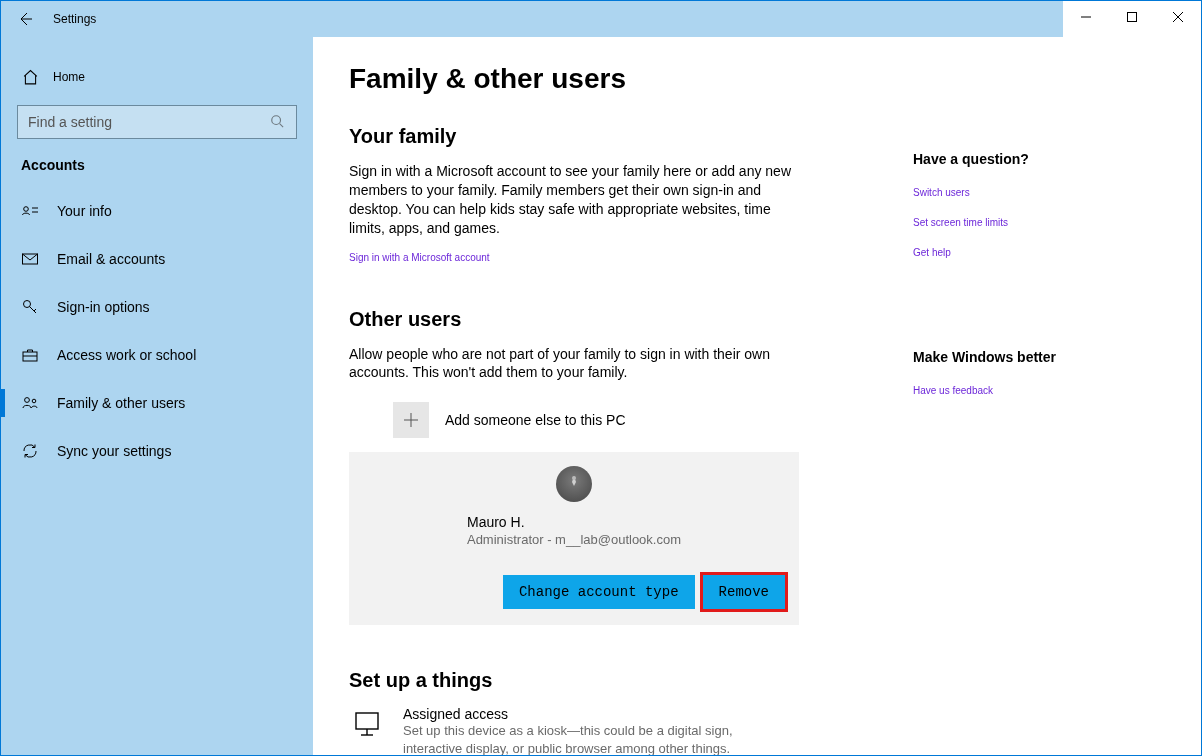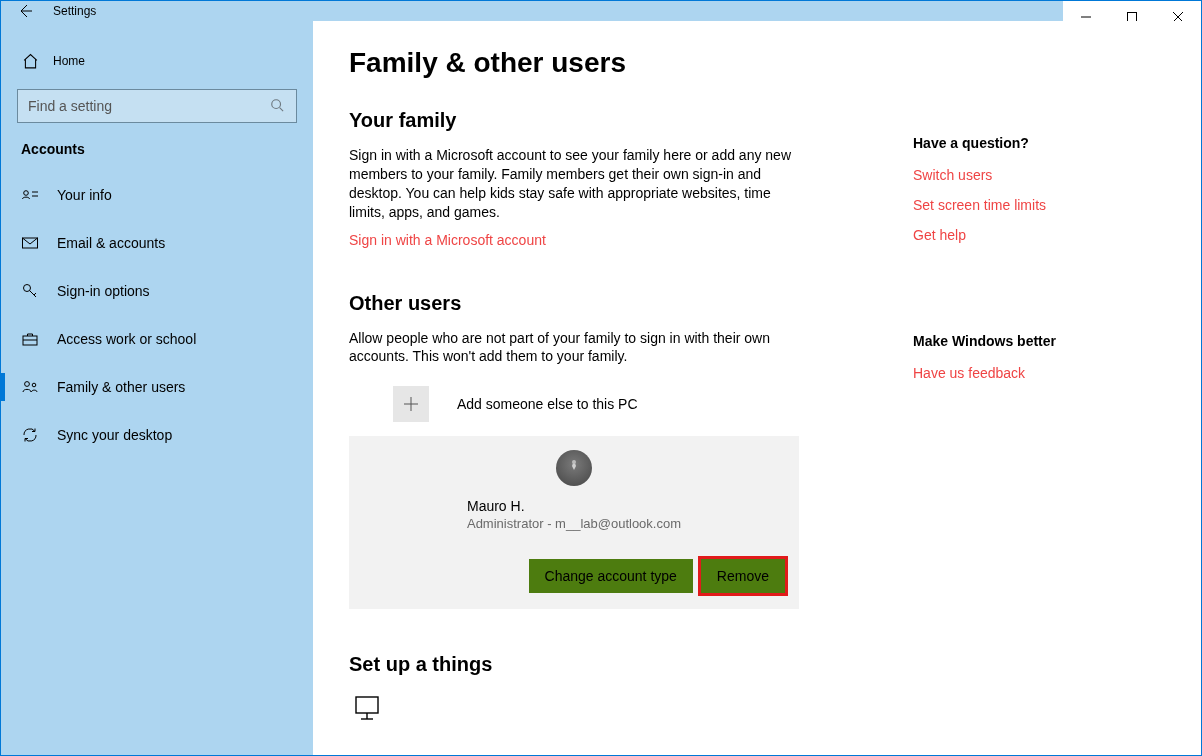--- a/index.html
+++ b/index.html
@@ -13,21 +13,21 @@
   }
   .window {
     width: 1202px;
     height: 756px;
     border: 1px solid #0078d7;
     display: flex;
     flex-direction: column;
     position: relative;
   }
   .titlebar {
-    height: 20px;
+    height: 36px;
     display: flex;
     align-items: stretch;
     justify-content: flex-end;
     flex-shrink: 0;
     border-radius: 10px;
   }
   .titlebar-left {
     flex: 1;
     display: flex;
     align-items: center;
@@ -150,31 +150,31 @@
     margin-bottom: 14px;
   }
   p.body-text {
     font-size: 14px;
     line-height: 1.35;
     color: #000;
     margin-bottom: 10px;
     max-width: 460px;
   }
   a.link {
-    color: #ef4444;
+    color: #6d28d9;
     text-decoration: none;
-    font-size: 14px;
+    font-size: 10px;
     cursor: pointer;
     display: inline-block;
   }
   .block-gap { height: 44px; }
   .add-row {
     display: flex;
     align-items: center;
-    gap: 28px;
+    gap: 16px;
     margin-top: 20px;
     cursor: pointer;
     padding-left: 44px;
   }
   .add-tile {
     width: 36px;
     height: 36px;
     background: #e6e6e6;
     display: flex;
     align-items: center;
@@ -205,25 +205,25 @@
   .user-sub { font-size: 13px; color: #6a6a6a; margin-top: 2px; }
   .user-actions {
     display: flex;
     justify-content: flex-end;
     gap: 8px;
     margin-top: 28px;
   }
   .btn {
     height: 34px;
     padding: 0 16px;
-    background: #4d7c0f;
+    background: #0ea5e9;
     border: none;
     font-size: 14px;
     cursor: pointer;
-    font-family: Liberation Sans, sans-serif;
+    font-family: Liberation Mono, monospace;
   }
   .btn.highlighted {
     outline: 3px solid #e11b1b;
     outline-offset: 0;
   }
   .kiosk-row {
     display: flex;
     gap: 18px;
     margin-top: 14px;
     align-items: flex-start;
@@ -358,21 +358,21 @@
           </span>
           <span class="label">Family &amp; other users</span>
         </li>
         <li class="nav-item">
           <span class="icon">
             <svg width="18" height="18" viewBox="0 0 18 18" fill="none" stroke="#000" stroke-width="1">
                 <path d="M3 9 A6 6 0 0 1 14 5.5 M15 9 A6 6 0 0 1 4 12.5"></path>
                 <path d="M14 2.5 V5.5 H11 M4 15.5 V12.5 H7"></path>
               </svg>
           </span>
-          <span class="label">Sync your desktop</span>
+          <span class="label">Sync your settings</span>
         </li>
       </ul>
     </aside>
 
     <main class="main">
       <div class="content">
         <h1 class="page-title">Family &amp; other users</h1>
 
         <h2 class="section-title">Your family</h2>
         <p class="body-text">Sign in with a Microsoft account to see your family here or add any new members to your family. Family members get their own sign-in and desktop. You can help kids stay safe with appropriate websites, time limits, apps, and games.</p>
@@ -416,20 +416,24 @@
 
         <h2 class="section-title">Set up a things</h2>
         <div class="kiosk-row">
           <div class="kiosk-icon">
             <svg width="30" height="30" viewBox="0 0 30 30" fill="none" stroke="#000" stroke-width="1.4">
                 <rect x="4" y="4" width="22" height="16"></rect>
                 <line x1="15" y1="20" x2="15" y2="26"></line>
                 <line x1="9" y1="26" x2="21" y2="26"></line>
               </svg>
           </div>
+          <div>
+            <div class="kiosk-title">Assigned access</div>
+            <div class="kiosk-sub">Set up this device as a kiosk—this could be a digital sign, interactive display, or public browser among other things.</div>
+          </div>
         </div>
       </div>
 
       <aside class="right-rail">
         <div class="rail-heading">Have a question?</div>
         <ul class="rail-links">
           <li><a class="link">Switch users</a></li>
           <li><a class="link">Set screen time limits</a></li>
           <li><a class="link">Get help</a></li>
         </ul>

